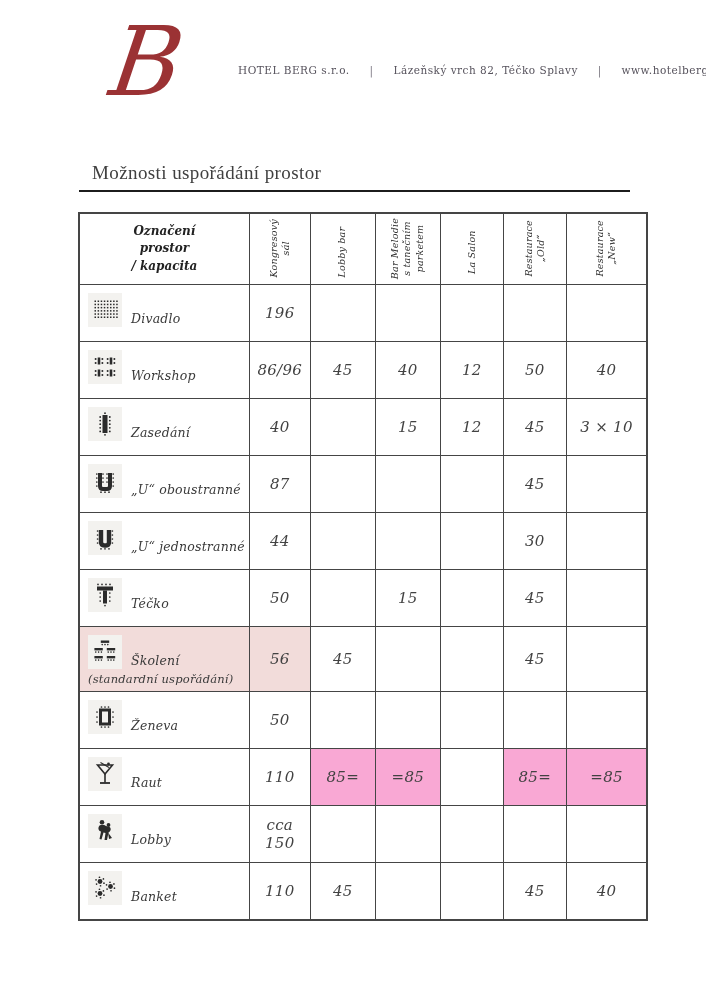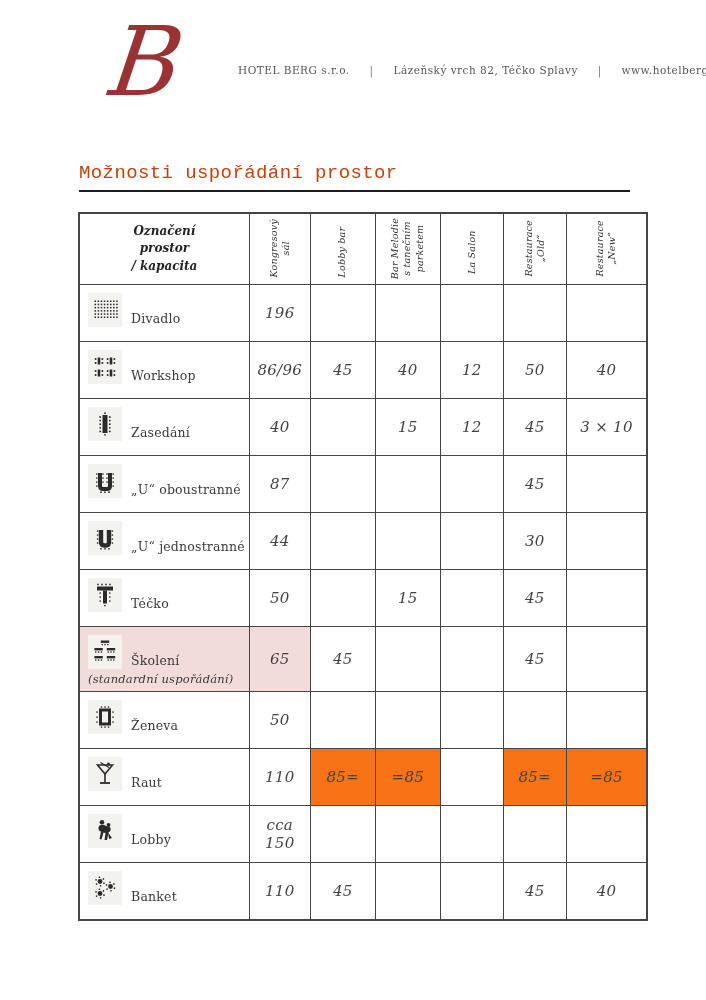--- a/index.html
+++ b/index.html
@@ -14,22 +14,22 @@
     font-style:italic;font-family:"DejaVu Serif", serif;font-weight:400;
     transform:skewX(-8deg);
   }
   .head-line{
     position:absolute;left:238px;top:64px;font-size:10.5px;color:#56525c;
     letter-spacing:0.5px;white-space:nowrap;font-family:"DejaVu Serif", serif;
   }
   .head-line .sep{margin:0 16px;color:#7a7680;}
   
   .page-title{
-    position:absolute;left:79px;top:162px;font-size:19px;color:#c2410c;
-    letter-spacing:0.4px;font-family:Liberation Mono, monospace;
+    position:absolute;left:92px;top:162px;font-size:19px;color:#404040;
+    letter-spacing:0.4px;font-family:Liberation Serif, serif;
   }
   .title-rule{
     position:absolute;left:79px;top:190px;width:551px;height:0;
     border-top:2px solid #1c1c1c;
   }
   
   .cap-table{
     position:absolute;left:78px;top:212px;border-collapse:collapse;
     table-layout:fixed;
   }
@@ -49,33 +49,33 @@
     letter-spacing:0.2px;
   }
   td.labelcell{height:56px;vertical-align:top;}
   .label-inner{display:flex;align-items:flex-end;gap:9px;padding:8px 4px 2px 8px;}
   .icon-box{
     width:34px;height:34px;background:#f3f2ef;flex:0 0 34px;
     display:flex;align-items:center;justify-content:center;
   }
   .icon-box svg{display:block;}
   .row-label{
-    font-size:12.5px;color:#3a3a3a;padding-bottom:1px;
+    font-style:italic;font-size:12.5px;color:#3a3a3a;padding-bottom:1px;
     white-space:nowrap;letter-spacing:0.2px;
   }
   .row-sublabel{
     font-style:italic;font-size:11.5px;color:#3a3a3a;padding:1px 0 4px 8px;
     letter-spacing:0.2px;
   }
   td.valcell{
     height:56px;text-align:center;vertical-align:middle;
     font-style:italic;font-size:15px;color:#424242;letter-spacing:0.3px;
   }
   td.bg-pink{background:#f2dcda;}
-  td.bg-gray{background:#f97316;}
+  td.bg-gray{background:#f9a8d4;}
   tr.tall td.labelcell, tr.tall td.valcell{height:64px;}
 </style>
 </head>
 <body>
 
 <div class="letterhead">
   <div class="logo" style="color: rgb(155, 50, 52);">B</div>
   <div class="head-line">
     <span>HOTEL BERG s.r.o.</span>
     <span class="sep">|</span>
@@ -367,21 +367,21 @@
                 <rect x="14.8" y="17" width="8.4" height="2.4" fill="#2b2b2b"></rect>
                 <circle cx="16.2" cy="21.1" r="0.8" fill="#2b2b2b"></circle>
                 <circle cx="19" cy="21.1" r="0.8" fill="#2b2b2b"></circle>
                 <circle cx="21.8" cy="21.1" r="0.8" fill="#2b2b2b"></circle>
               </svg>
             </span>
        <span class="row-label">Školení</span>
      </div>
           <div class="row-sublabel">(standardní uspořádání)</div>
         </td>
-        <td class="valcell bg-pink">65</td>
+        <td class="valcell bg-pink">56</td>
         <td class="valcell">45</td>
         <td class="valcell"></td>
         <td class="valcell"></td>
         <td class="valcell">45</td>
         <td class="valcell"></td>
       </tr>
       <tr>
         <td class="labelcell">
           <div class="label-inner">
        <span class="icon-box">

